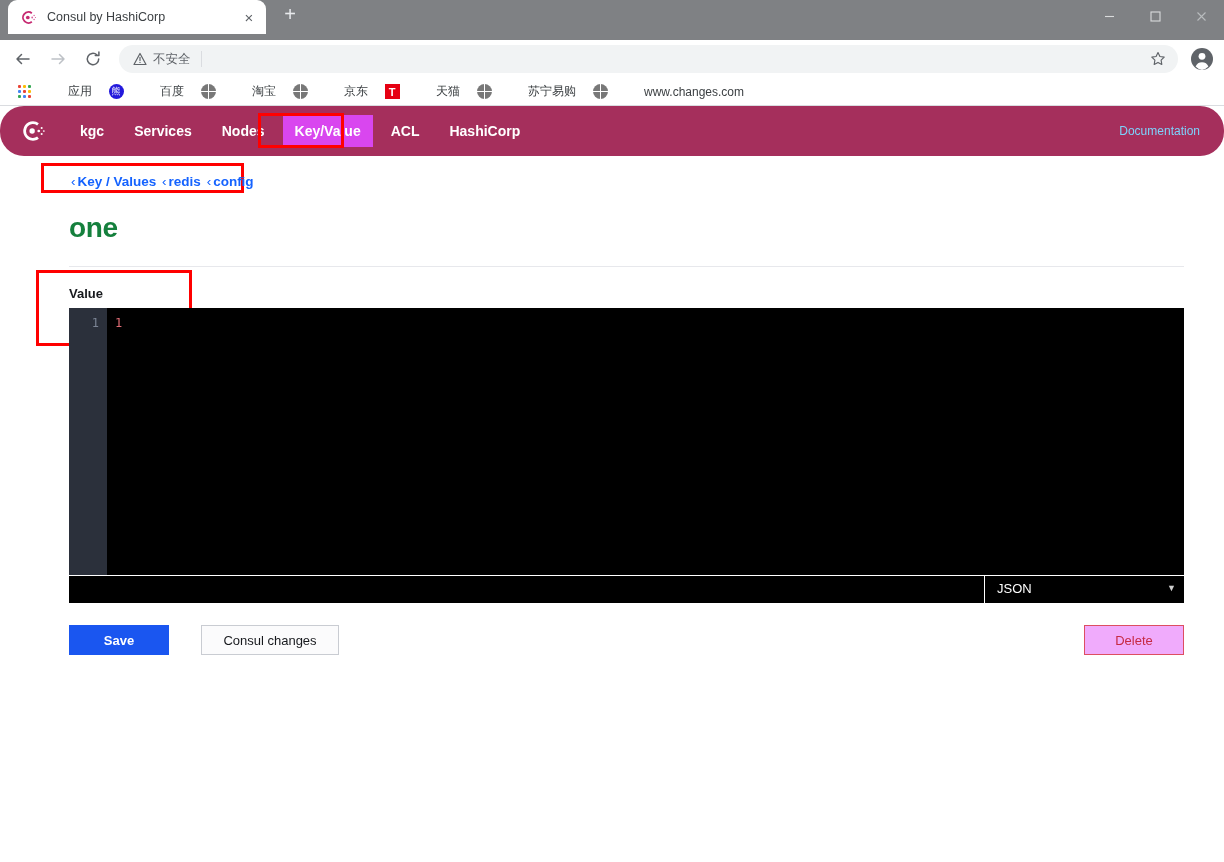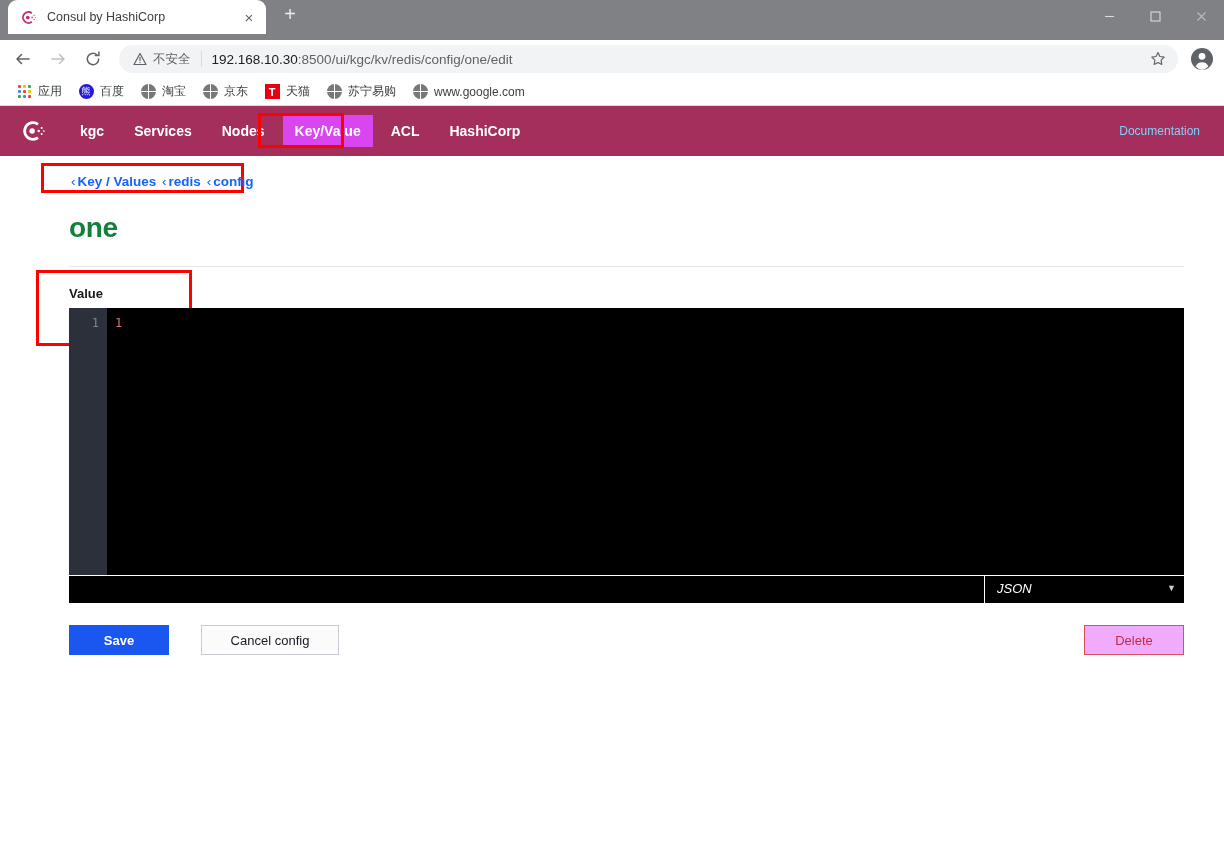--- a/index.html
+++ b/index.html
@@ -67,21 +67,21 @@
     display: flex; align-items: center; justify-content: center; color: #5f6368; }
   .profile-btn { width: 28px; height: 28px; margin-left: 4px;
     display: flex; align-items: center; justify-content: center; }
 
   .bookmarks {
     height: 28px; background: #ffffff; display: flex; align-items: center;
     padding: 0 8px; border-bottom: 1px solid #dadce0;
   }
   .bm {
     display: flex; align-items: center; height: 22px;
-    padding: 0 8px; font-size: 12px; color: #3c4043; white-space: nowrap;
+    padding: 0 8px; font-size: 12px; color: #3c4043; white-space: nowrap; gap: 30px;
   }
   .bm-icon { width: 16px; height: 16px; margin-right: 6px; flex: 0 0 16px;
     display: flex; align-items: center; justify-content: center; }
   .apps-grid { display: grid; grid-template-columns: repeat(3, 3px);
     grid-template-rows: repeat(3, 3px); gap: 2px; }
   .apps-grid i { display: block; width: 3px; height: 3px; border-radius: 1px; }
   .globe { width: 15px; height: 15px; border-radius: 50%; background: #787878; position: relative; }
   .globe::before { content: ""; position: absolute; left: 7px; top: 0; width: 1px;
     height: 15px; background: #fff; }
   .globe::after { content: ""; position: absolute; left: 0; top: 7px; width: 15px;
@@ -90,20 +90,21 @@
     font-size: 11px; font-weight: bold; display: flex; align-items: center;
     justify-content: center; }
   .baidu-ico { width: 15px; height: 15px; border-radius: 50%;
     background: #2319dc; color:#fff; font-size: 9px; display:flex;
     align-items:center; justify-content:center; }
 
   
   .consul-nav {
     height: 50px; background: #a52f5c; display: flex; align-items: center;
     padding: 0 20px;
+    border-radius: 24px;
   }
   .consul-logo { width: 26px; height: 26px; margin-right: 22px; flex: 0 0 26px; }
   .nav-link {
     color: #ffffff; font-size: 14px; font-weight: bold; padding: 8px 12px;
     margin-right: 6px; white-space: nowrap; text-decoration: none;
   }
   .nav-link.active { background: #d946ef; }
   .nav-spacer { flex: 1 1 auto; }
   .nav-doc { color: #7dd3fc; font-size: 12px; font-weight: normal; padding: 8px 4px; }
 
@@ -158,21 +159,21 @@
     font-family: "DejaVu Sans Mono", "Liberation Mono", monospace;
     font-size: 12px; padding: 6px 0 0 8px; line-height: 18px;
   }
   .editor-footer {
     height: 28px; background: #000000; border-top: 1px solid #ffffff;
     display: flex; align-items: center; justify-content: flex-end;
   }
   .json-select {
     width: 200px; height: 27px; background: #000000; border-left: 1px solid #ffffff;
     display: flex; align-items: center; justify-content: space-between;
-    padding: 0 8px 3px 12px; color: #ffffff; font-size: 13px; font-style: italic;
+    padding: 0 8px 3px 12px; color: #ffffff; font-size: 13px;
   }
   .caret { font-size: 9px; color: #cfcfcf; }
 
   .btn-row { display: flex; align-items: flex-end; margin: 22px 0 0 6px; }
   .btn {
     font-size: 13px; font-weight: bold; height: 30px; padding: 0 16px;
     display: inline-flex; align-items: center; justify-content: center;
     cursor: pointer; white-space: nowrap;
   }
   .btn-save { background: #1a56f0; color: #ffffff; border: 1px solid #1a56f0;
@@ -240,21 +241,20 @@
   <div class="omnibox">
     <span class="omni-warn">
       <svg width="14" height="14" viewBox="0 0 14 14">
           <path d="M7 1.5L13 12.5H1z" fill="none" stroke="#5f6368" stroke-width="1.2" stroke-linejoin="round"></path>
           <path d="M7 5.4v3.1" stroke="#5f6368" stroke-width="1.2" stroke-linecap="round"></path>
           <circle cx="7" cy="10.4" r="0.65" fill="#5f6368"></circle>
         </svg>
       <span>不安全</span>
     </span>
     <span class="omni-sep"></span>
-    <span class="omni-url"><span>192.168.10.30</span><span class="dim">:8500/ui/kgc/kv/redis/config/one/edit</span></span>
     <span class="omni-star">
       <svg width="16" height="16" viewBox="0 0 16 16">
           <path d="M8 1.6l1.9 3.9 4.3.6-3.1 3 .7 4.3L8 11.4l-3.8 2 .7-4.3-3.1-3 4.3-.6z" fill="none" stroke="#5f6368" stroke-width="1.15" stroke-linejoin="round"></path>
         </svg>
     </span>
   </div>
   <div class="profile-btn">
     <svg width="24" height="24" viewBox="0 0 24 24">
         <circle cx="12" cy="12" r="11" fill="#5f6368"></circle>
         <circle cx="12" cy="9.3" r="3.4" fill="#fff"></circle>
@@ -307,21 +307,21 @@
   <div class="bm">
     <span class="bm-icon">
         <span class="globe"></span>
       </span>
     <span>苏宁易购</span>
   </div>
   <div class="bm">
     <span class="bm-icon">
         <span class="globe"></span>
       </span>
-    <span>www.google.com</span>
+    <span>www.changes.com</span>
   </div>
 </div>
 
 <div class="consul-nav">
   <span class="consul-logo">
     <svg viewBox="0 0 24 24" width="26" height="26">
       <path d="M12 3a9 9 0 1 0 5.4 16.2l-1.6-2.1A6.4 6.4 0 1 1 15.8 6.9l1.6-2.1A8.9 8.9 0 0 0 12 3z" fill="#ffffff"></path>
       <circle cx="11.2" cy="12" r="2.5" fill="#ffffff"></circle>
       <circle cx="17.3" cy="12" r="1.25" fill="#ffffff"></circle>
       <circle cx="20" cy="9.3" r="0.95" fill="#ffffff"></circle>
@@ -373,17 +373,17 @@
     <div class="editor-footer">
       <div class="json-select">
         <span>JSON</span>
         <span class="caret">▼</span>
       </div>
     </div>
   </div>
 
   <div class="btn-row">
     <button class="btn btn-save">Save</button>
-    <button class="btn btn-cancel">Cancel config</button>
+    <button class="btn btn-cancel">Consul changes</button>
     <button class="btn btn-delete">Delete</button>
   </div>
 
 </div>
 
 </body></html>

